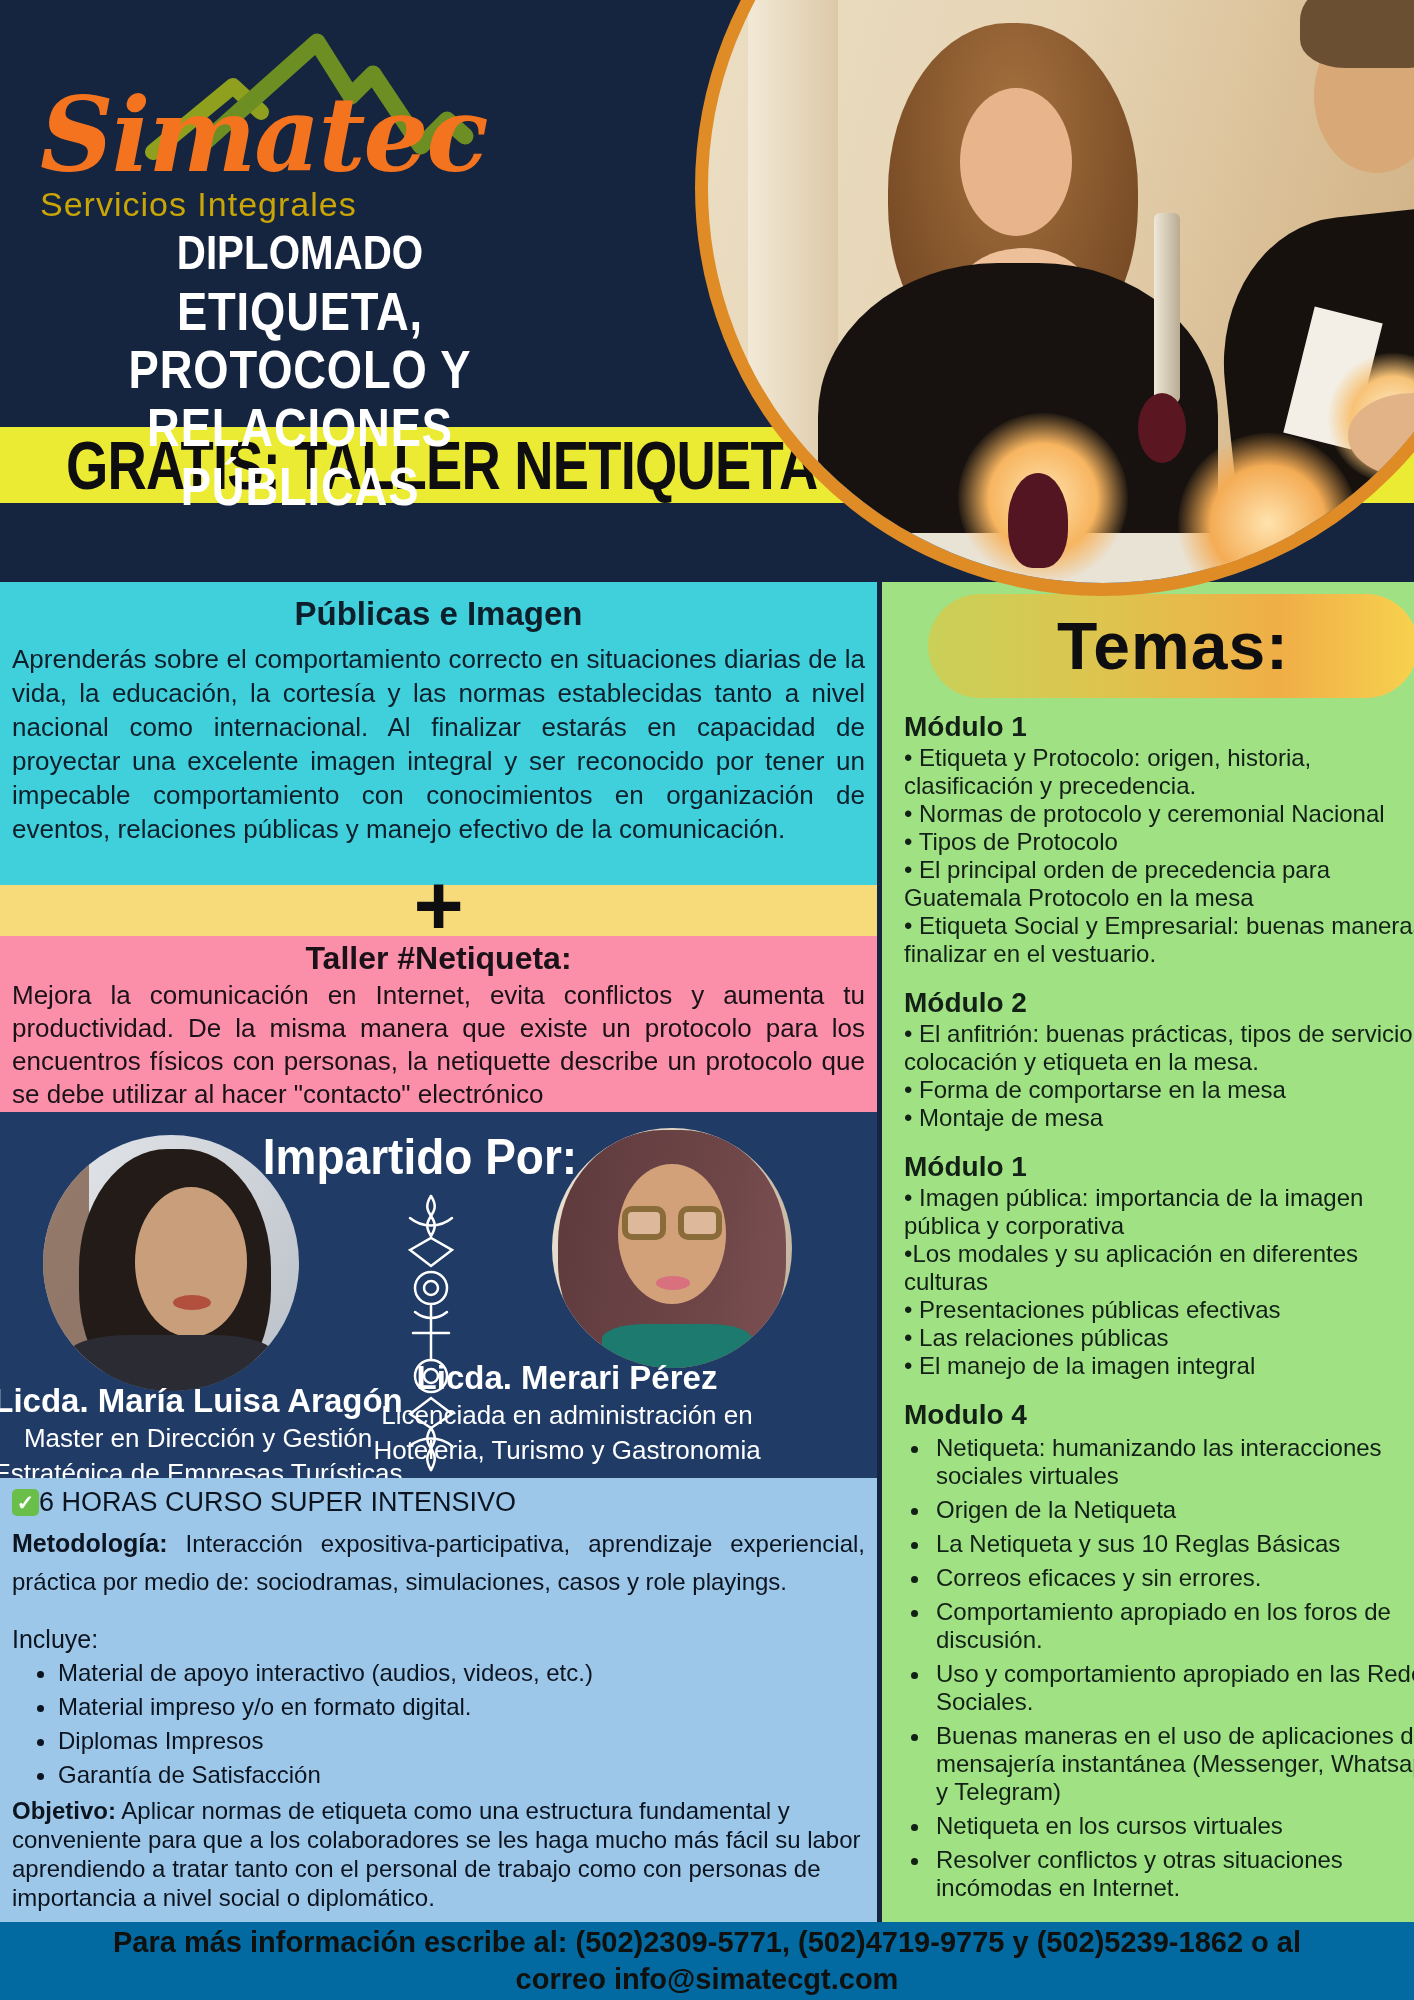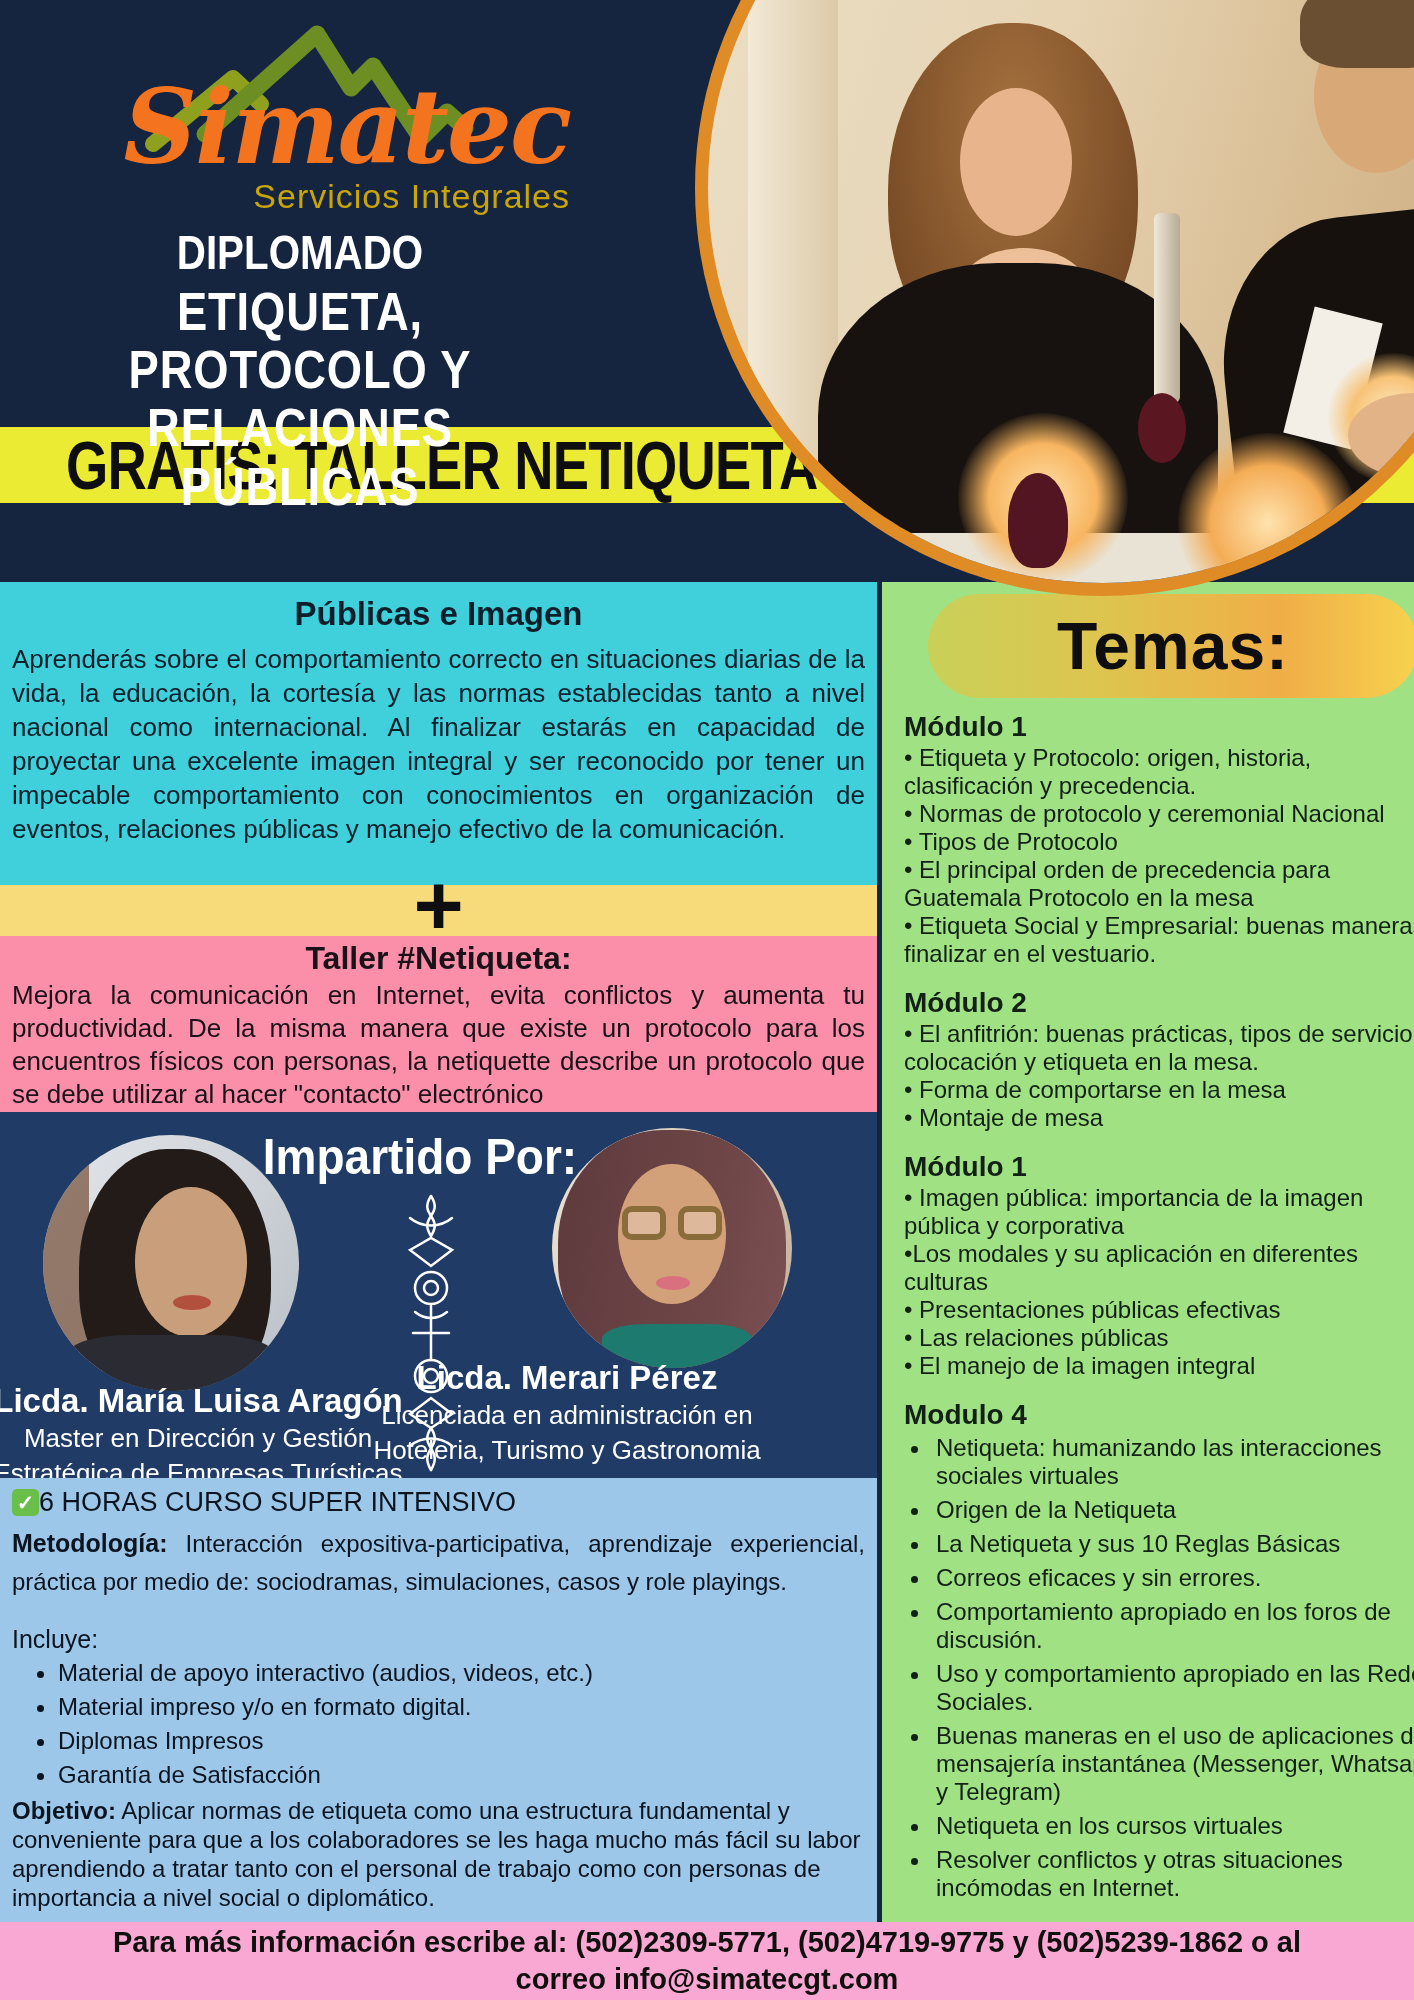--- a/index.html
+++ b/index.html
@@ -1,20 +1,20 @@
 <!DOCTYPE html>
 <html><head>
 <meta charset="utf-8">
 <style>
   html,body{margin:0;padding:0;background:#444;}
   .page{position:relative;width:1414px;height:2000px;background:#15243F;overflow:hidden;
         font-family:"Liberation Sans",sans-serif;margin:0 auto;}
 
   
-  .logo-wrap{position:absolute;top:16px;left:40px;width:530px;text-align:right;z-index:2;}
+  .logo-wrap{position:absolute;top:24px;left:40px;width:530px;text-align:left;z-index:2;}
   .mountain-svg{display:block;margin:0 auto;}
   .logo-script{margin-top:-92px;font-family:"DejaVu Serif",serif;font-style:italic;font-weight:bold;
                font-size:102px;line-height:1.05;color:#F4731F;letter-spacing:-2px;}
   .logo-tagline{font-size:34px;color:#C9A606;margin-top:-4px;letter-spacing:1px;}
 
   .titles{position:absolute;top:224px;left:0;width:600px;text-align:center;color:#fff;z-index:2;}
   .titles .t{display:block;font-weight:bold;transform:scaleX(.84);transform-origin:center;}
   .t1{font-size:48px;line-height:1.2;}
   .t2,.t3{font-size:54px;line-height:1.08;letter-spacing:1px;}
 
@@ -109,21 +109,21 @@
               background:linear-gradient(90deg,#c9d058 0%,#ddc54f 35%,#f0ae47 72%,#f7d24e 100%);
               display:flex;align-items:center;justify-content:center;}
   .temas-text{font-size:66px;font-weight:bold;color:#0e0e10;letter-spacing:1px;}
   .mod{margin-bottom:20px;}
   .mod-title{font-weight:bold;font-size:28px;line-height:30px;margin-bottom:2px;}
   .mod-item{font-size:24px;line-height:28px;}
   ul.mod4-list{margin:4px 0 0 0;padding-left:28px;list-style:disc;}
   ul.mod4-list li{font-size:24px;line-height:28px;margin-bottom:6px;padding-left:4px;}
 
   
-  .footer{position:absolute;left:0;top:1922px;width:1414px;height:78px;background:#f9a8d4;
+  .footer{position:absolute;left:0;top:1922px;width:1414px;height:78px;background:#0369a1;
           text-align:center;color:#10100e;font-weight:bold;box-sizing:border-box;padding-top:2px;}
   .footer div{font-size:29px;line-height:37px;}
 </style>
 </head>
 <body>
 
 <div class="page">
 
   <div class="hero-circle">
     <div class="hp-pillar"></div>

